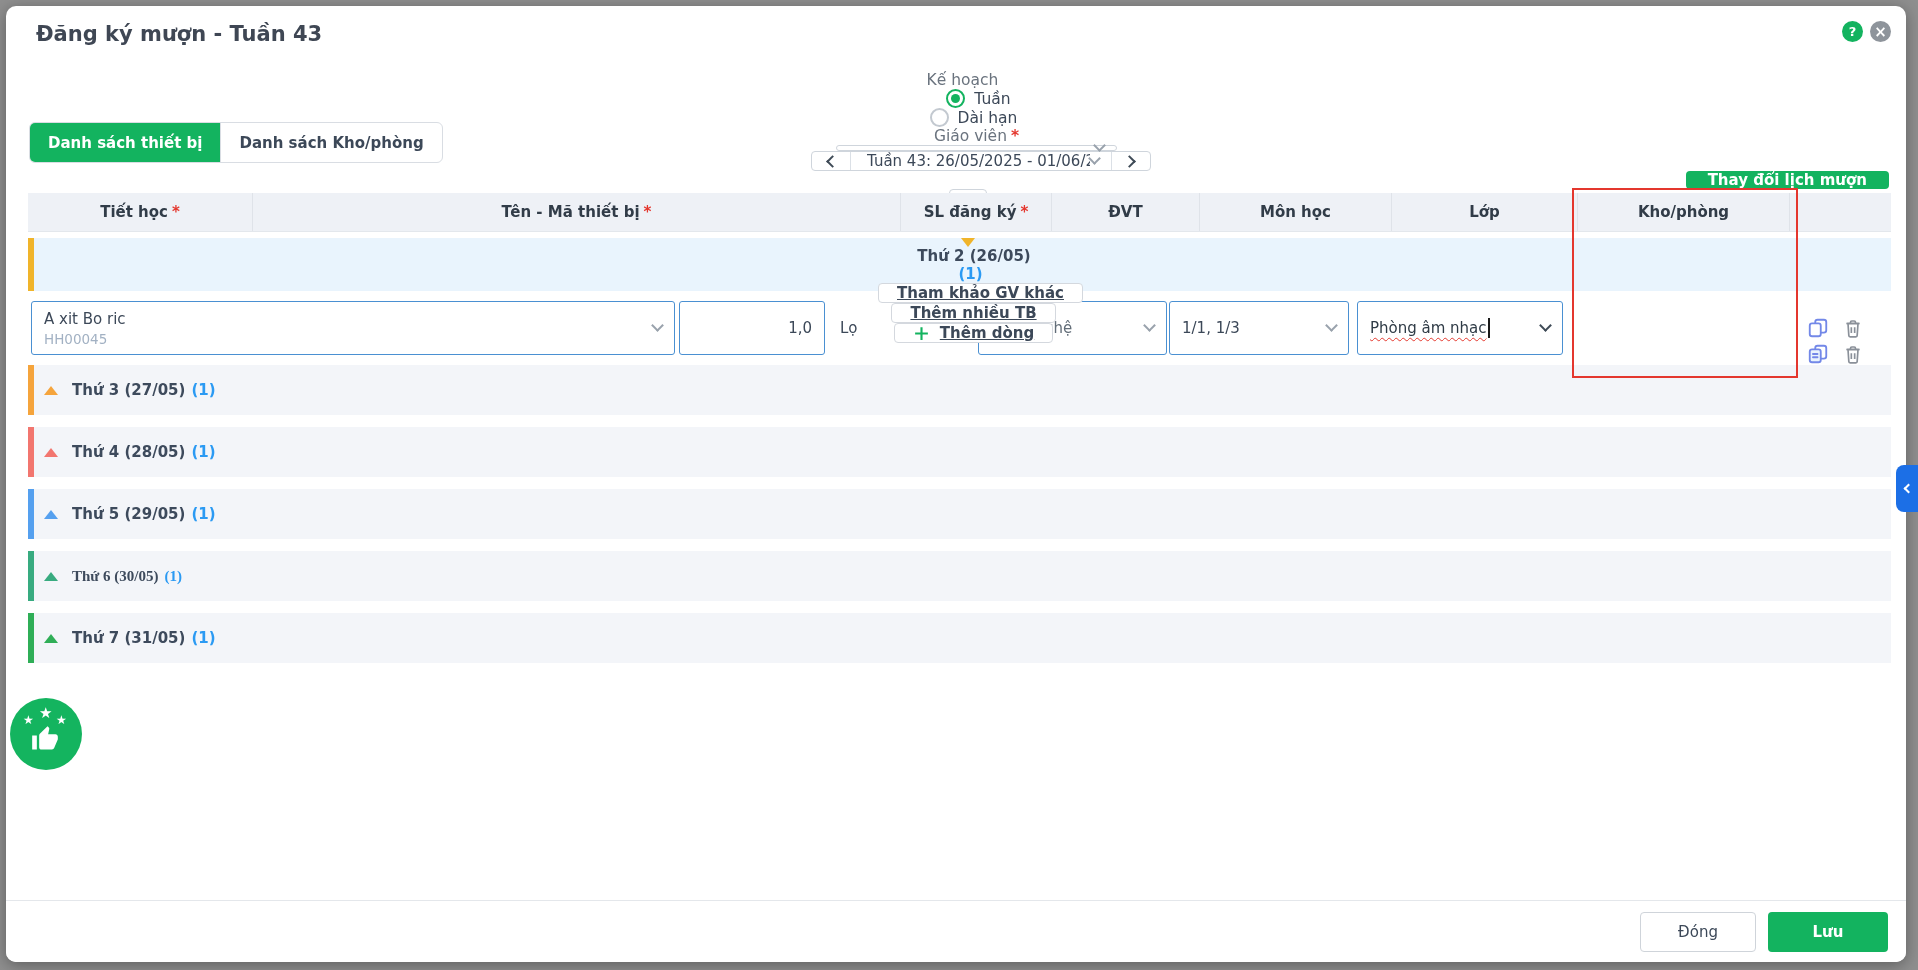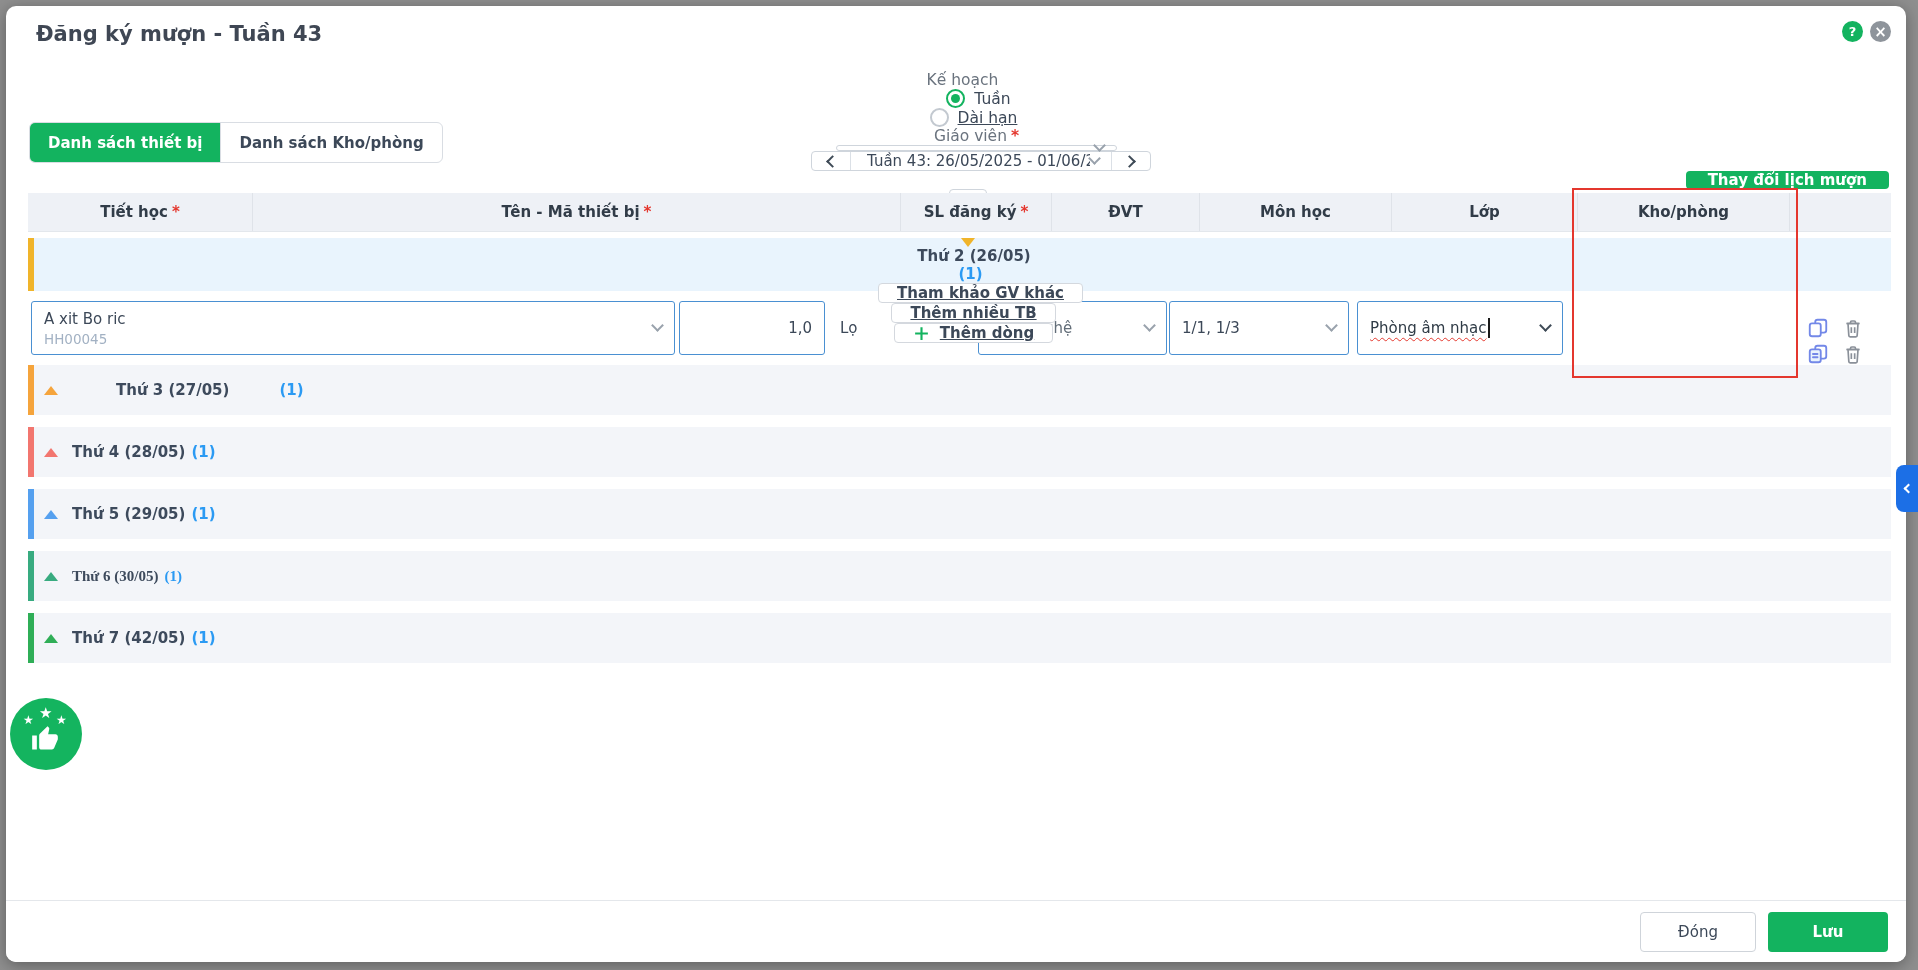--- a/index.html
+++ b/index.html
@@ -17,21 +17,21 @@
   .top-icons { position:absolute; top:15px; right:15px; display:flex; gap:7px; }
   .circle-ic { width:21px; height:21px; border-radius:50%; color:#fff; font-size:13px; font-weight:700;
     display:flex; align-items:center; justify-content:center; cursor:pointer; }
   .help-c { background:#13b35f; }
   .close-c { background:#8e949b; font-size:15px; }
   
   .form-row { position:absolute; left:30px; right:17px; top:65px; height:38px; display:flex; align-items:center;flex-direction:column; }
   .lbl { color:#6a737e; font-size:15.5px; }
   .req { color:#e4372e; margin-left:4px; font-weight:700; }
   .radio { display:flex; align-items:center; gap:9px; font-size:15.5px; color:#3c4858; cursor:pointer; }
-  .radio.r1 { margin-left:32px; } .radio.r2 { margin-left:22px;text-decoration:underline; }
+  .radio.r1 { margin-left:32px; } .radio.r2 { margin-left:22px; }
   .rc { width:19px; height:19px; border-radius:50%; border:2px solid #c3c9d0; background:#fff;
     display:flex; align-items:center; justify-content:center; }
   .rc.on { border-color:#13b35f; }
   .rc.on::after { content:""; width:9px; height:9px; border-radius:50%; background:#13b35f; }
   .teacher-lbl { margin-left:28px; display:flex; align-items:center; }
   .select { border:1px solid #cfd5dc; border-radius:4px; height:38px; background:#fff;
     display:flex; align-items:center; padding:0 12px; cursor:pointer; }
   .teacher-select { width:281px; margin-left:28px; }
   .chv { display:inline-block; width:9px; height:9px; border-right:2px solid #99a2ac; border-bottom:2px solid #99a2ac; }
   .chv.down { transform:rotate(45deg); margin-top:-5px; }
@@ -288,21 +288,21 @@
           <svg width="20" height="21" viewBox="0 0 24 24" fill="none" stroke="#8a9099" stroke-width="2">
             <path d="M4 6h16"></path>
               <path d="M9 6V4.5A1.5 1.5 0 0 1 10.5 3h3A1.5 1.5 0 0 1 15 4.5V6"></path>
             <path d="M6 6l1 14.5A1.5 1.5 0 0 0 8.5 22h7a1.5 1.5 0 0 0 1.5-1.5L18 6z"></path>
             <path d="M10 10.5v7M14 10.5v7"></path>
           </svg>
         </button>
       </span>
     </div>
 
-    <div class="day-row first" style="color: rgb(245, 164, 60); gap: 44px;">
+    <div class="day-row first" style="color: rgb(245, 164, 60);">
       <span class="bar"></span>
       <span class="tri-up"></span>
       <span class="day-label">Thứ 3 (27/05)</span>
       <span class="cnt">(1)</span>
     </div>
     <div class="day-row" style="color: rgb(242, 118, 111);">
       <span class="bar"></span>
       <span class="tri-up"></span>
       <span class="day-label">Thứ 4 (28/05)</span>
       <span class="cnt">(1)</span>
@@ -315,21 +315,21 @@
     </div>
     <div class="day-row" style="color: rgb(56, 171, 128); font-family: Liberation Serif, serif;">
       <span class="bar"></span>
       <span class="tri-up"></span>
       <span class="day-label">Thứ 6 (30/05)</span>
       <span class="cnt">(1)</span>
     </div>
     <div class="day-row" style="color: rgb(47, 174, 87);">
       <span class="bar"></span>
       <span class="tri-up"></span>
-      <span class="day-label">Thứ 7 (42/05)</span>
+      <span class="day-label">Thứ 7 (31/05)</span>
       <span class="cnt">(1)</span>
     </div>
   </div>
 
   <div class="red-rect"></div>
 
   <div class="thumbs-badge">
     <span class="star s1">★</span>
     <span class="star s2">★</span>
     <span class="star s3">★</span>

